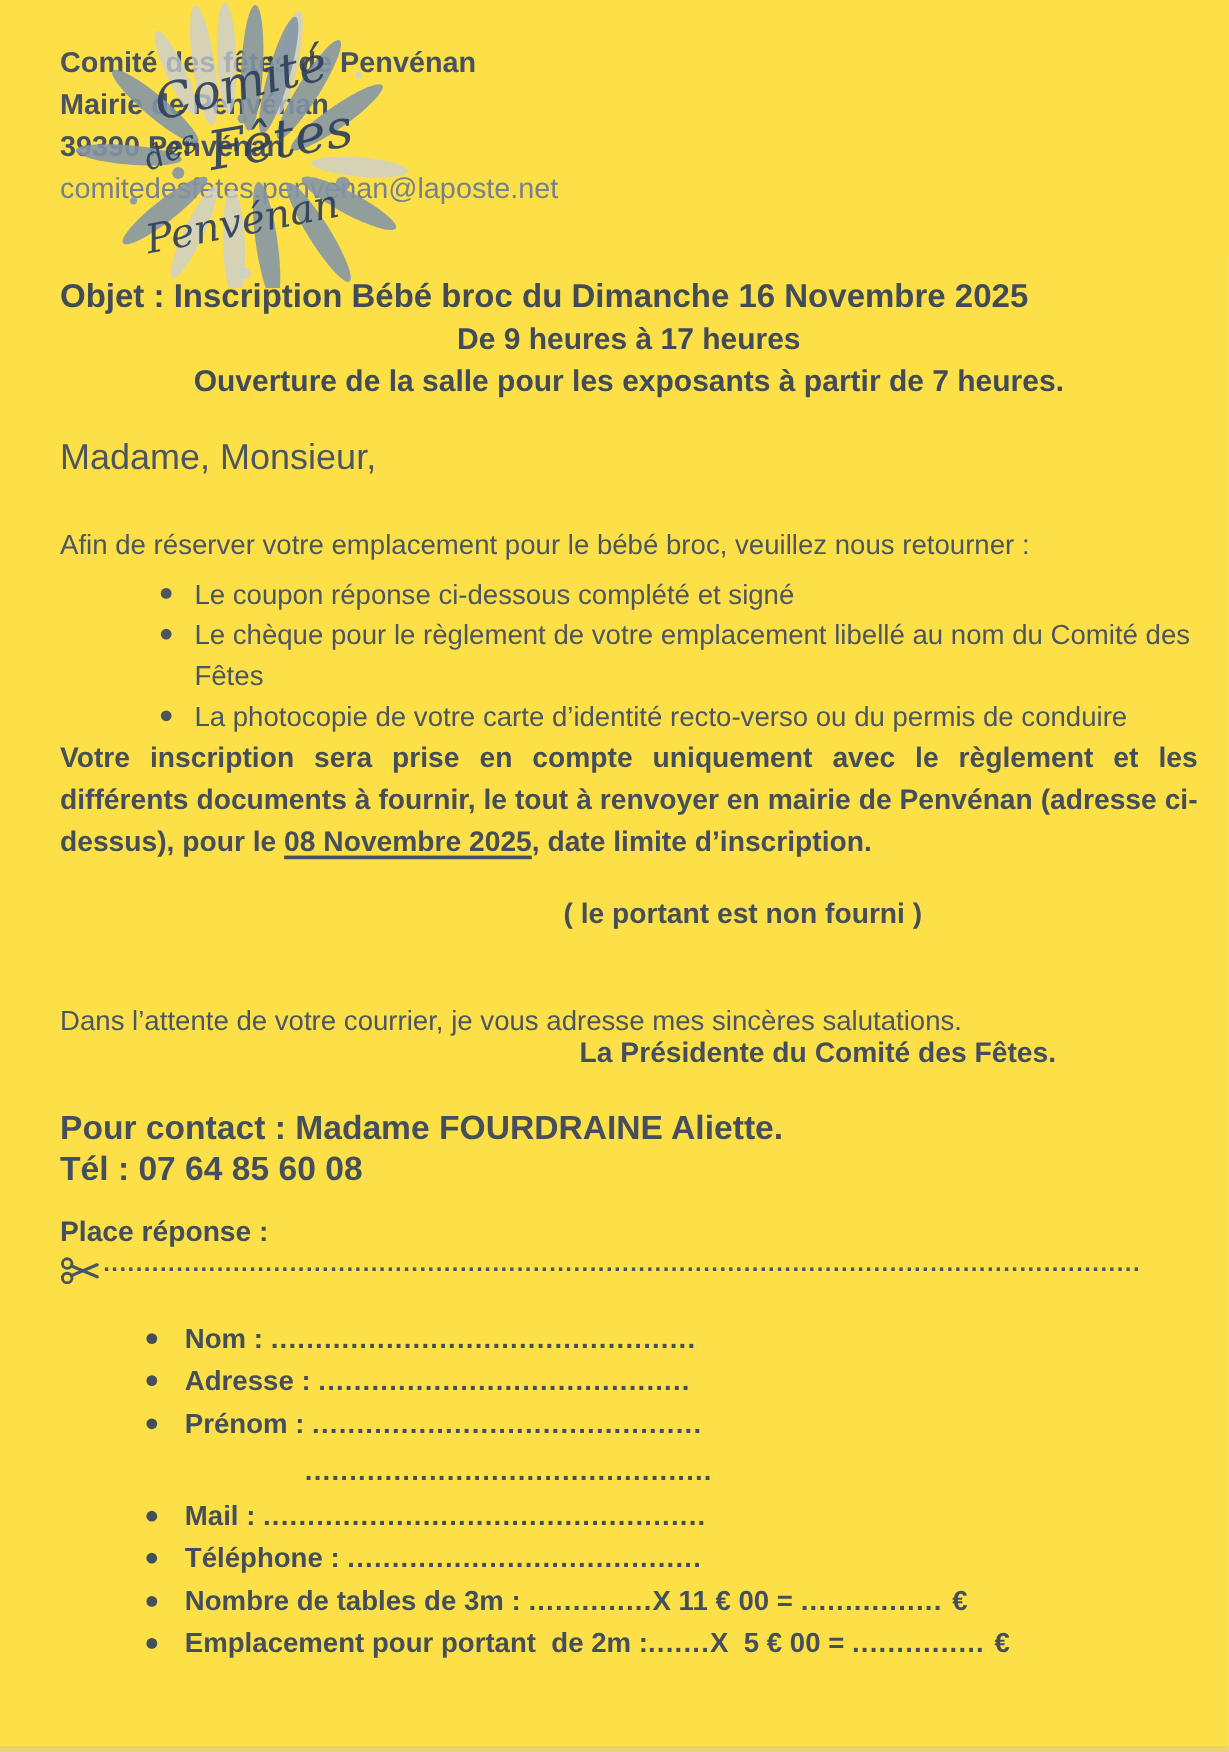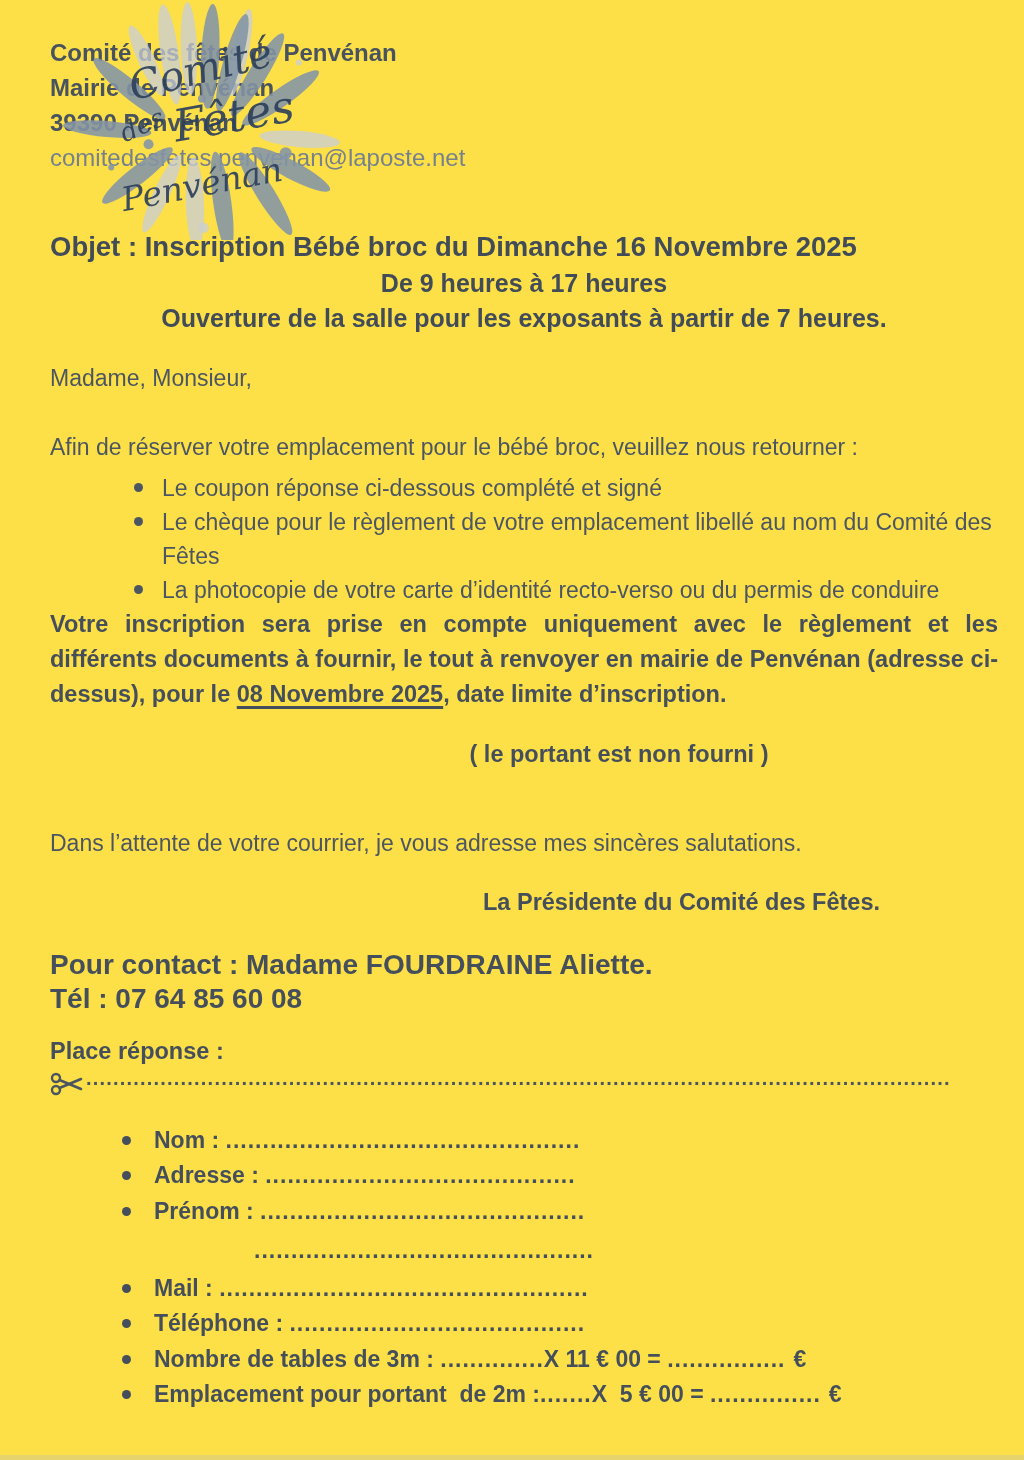--- a/index.html
+++ b/index.html
@@ -36,21 +36,21 @@
     font-style: italic;
     fill: #2e405b;
     fill-opacity: .92;
   }
 
   
   .subject { margin-top: 54px; width: 948px; }
   .subject-l1 { font-size: 27.5px; line-height: 36px; font-weight: 700; color: #414c58; }
   .subject-l2, .subject-l3 { text-align: center; font-size: 25px; line-height: 33px; font-weight: 700; color: #414c58; margin-top: 2px; }
 
-  .salutation { margin-top: 30px; font-size: 23px; color: #4c5662; }
+  .salutation { margin-top: 30px; font-size: 30px; color: #4c5662; }
   .intro { margin-top: 42px; font-size: 23px; color: #4c5662; }
 
   ul.docs { margin: 10px 0 0 0; padding: 0 0 0 84px; }
   ul.docs li {
     list-style: none; position: relative; padding-left: 28px;
     font-size: 23px; line-height: 34px; color: #4c5662;
   }
   ul.docs li::before {
     content: ""; position: absolute; left: 0; top: 12px;
     width: 9px; height: 9px; border-radius: 50%; background: #4c5662;
@@ -61,21 +61,21 @@
     font-weight: 700; font-size: 23.5px; line-height: 35px;
     text-align: justify; color: #454f5b;
   }
   .notice .u { text-decoration: underline; text-decoration-thickness: 2.5px; text-underline-offset: 4px; }
 
   .tarifs { margin-top: 16px; font-weight: 700; font-size: 23.5px; line-height: 36px; color: #454f5b; width: 948px; }
   .tarifs-l1 { text-align: center; }
   .tarifs-l2 { text-align: center; padding-left: 190px; }
 
   .closing { margin-top: 58px; font-size: 23px; color: #4c5662; }
-  .president { margin-top: 32px; margin-left: 433px; font-weight: 700; font-size: 23.5px; color: #454f5b; }
+  .president { margin-left: 433px; font-weight: 700; font-size: 23.5px; color: #454f5b; }
 
   .contact { margin-top: 32px; }
   .contact div { font-weight: 700; font-size: 28px; line-height: 34px; color: #454f5b; }
 
   .coupon-title { margin-top: 22px; font-weight: 700; font-size: 23.5px; color: #454f5b; }
 
   .cutline { display: flex; align-items: center; height: 34px; margin-top: 0; width: 946px; }
   .cutline .scissors { flex: 0 0 auto; margin-right: 2px; margin-top: 4px; }
   .cutline .cut-dots {
     flex: 1 1 auto; overflow: hidden; white-space: nowrap;

